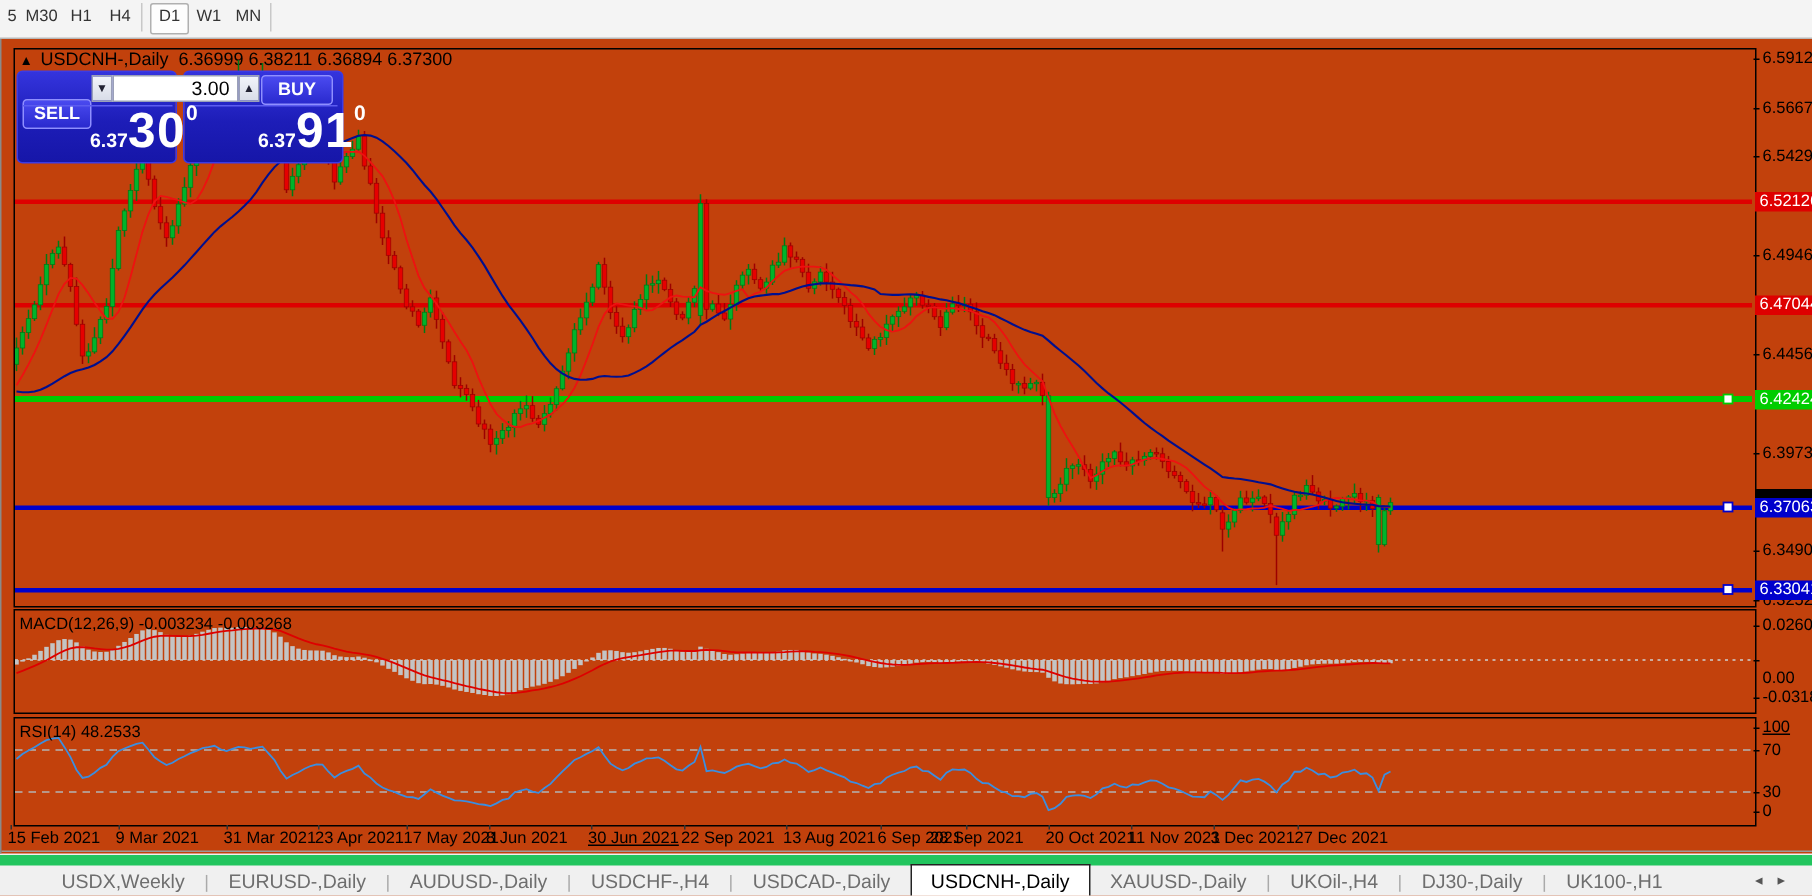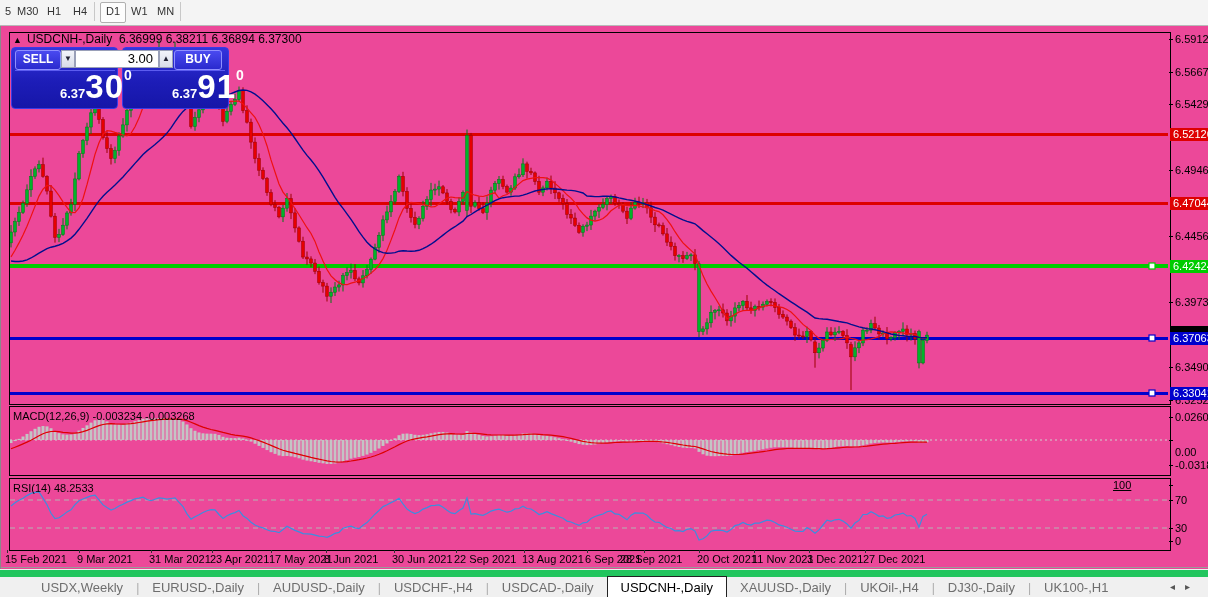--- a/index.html
+++ b/index.html
@@ -7,21 +7,21 @@
     width:1208px;height:597px;position:relative;overflow:hidden;
     background:#f0f0f0;font-family:"Liberation Sans",sans-serif;
     -webkit-user-select:none;user-select:none;
   }
   
   .toolbar{position:absolute;left:0;top:0;width:1208px;height:25px;background:#f4f4f4;border-bottom:1px solid #b8b8b8;}
   .tf-btn{position:absolute;top:2px;height:19px;line-height:19px;padding:0 5px;font-size:11px;color:#333;text-align:center;}
   .tf-btn.active{background:#fdfdfd;border:1px solid #b0b0b0;border-radius:2px;top:2px;line-height:17px;}
   .tb-sep{position:absolute;top:2px;width:1px;height:19px;background:#c8c8c8;}
   
-  .chart-window{position:absolute;left:0;top:26px;width:1208px;height:543px;background:#ec4899;border-left:1px solid #8a8a8a;}
+  .chart-window{position:absolute;left:0;top:26px;width:1208px;height:543px;background:#c2410c;border-left:1px solid #8a8a8a;}
   .panel-frame{position:absolute;border:1px solid #000;background:transparent;}
   .chart-title{position:absolute;left:12px;top:6px;font-size:12px;color:#000;white-space:nowrap;}
   .chart-title .tri{font-size:9px;margin-right:5px;}
   .axis-label{position:absolute;font-size:11px;color:#000;white-space:nowrap;}
   .axis-tick{position:absolute;width:4px;height:1px;background:#000;left:1168px;}
   .hline-label{position:absolute;left:1169px;width:43px;height:13px;line-height:13px;font-size:11px;color:#fff;text-align:left;padding-left:3px;box-sizing:border-box;}
   .price-marker{position:absolute;left:1169px;width:43px;background:#000;}
   .date-label{position:absolute;top:527px;font-size:11px;color:#000;white-space:nowrap;}
   .date-tick{position:absolute;top:524px;width:1px;height:3px;background:#333;}
   svg{position:absolute;left:0;top:0;pointer-events:none;}
@@ -799,21 +799,21 @@
       <g clip-path="url(#clipRsi)">
         <line x1="9" y1="500" x2="1167" y2="500" stroke="#b4b4b4" stroke-width="1" stroke-dasharray="5 4"></line>
         <line x1="9" y1="528" x2="1167" y2="528" stroke="#b4b4b4" stroke-width="1" stroke-dasharray="5 4"></line>
         <path d="M10 506.0 L14 502.7 L18 500.3 L22 498.2 L26 495.6 L30 493.4 L34 492.4 L38 491.9 L42 498.1 L46 504.7 L50 513.3 L54 518.6 L58 517.8 L62 515.1 L66 511.9 L70 509.8 L74 504.6 L78 500.7 L82 499.0 L86 497.4 L90 495.9 L94 495.1 L98 499.8 L102 504.9 L106 507.6 L110 510.0 L114 508.5 L118 506.0 L122 504.2 L126 502.1 L130 500.6 L134 498.8 L138 498.1 L142 497.2 L146 499.5 L150 500.7 L154 499.2 L158 497.9 L162 498.3 L166 499.2 L170 498.5 L174 497.8 L178 502.3 L182 506.7 L186 513.8 L190 519.1 L194 516.7 L198 514.8 L202 512.5 L206 510.7 L210 509.6 L214 509.8 L218 514.5 L222 518.4 L226 515.7 L230 513.9 L234 512.6 L238 510.5 L242 515.7 L246 518.4 L250 522.3 L254 525.0 L258 526.7 L262 527.9 L266 529.8 L270 531.2 L274 531.5 L278 532.6 L282 529.5 L286 526.2 L290 528.4 L294 530.4 L298 531.9 L302 533.6 L306 533.8 L310 534.2 L314 535.1 L318 536.1 L322 536.5 L326 537.4 L330 535.6 L334 533.3 L338 532.4 L342 528.3 L346 527.0 L350 526.1 L354 527.8 L358 528.6 L362 525.3 L366 522.6 L370 518.3 L374 514.2 L378 510.5 L382 506.6 L386 504.8 L390 502.6 L394 500.7 L398 498.2 L402 503.8 L406 509.1 L410 511.7 L414 513.5 L418 512.0 L422 509.1 L426 507.6 L430 505.6 L434 505.4 L438 504.9 L442 507.2 L446 510.2 L450 512.9 L454 513.7 L458 510.5 L462 508.0 L466 497.9 L470 514.1 L474 513.6 L478 514.6 L482 515.3 L486 513.5 L490 511.1 L494 509.9 L498 509.2 L502 510.8 L506 512.2 L510 511.3 L514 508.9 L518 508.5 L522 506.3 L526 508.5 L530 509.0 L534 511.6 L538 514.6 L542 513.4 L546 511.6 L550 513.6 L554 515.1 L558 516.7 L562 518.2 L566 521.1 L570 522.0 L574 523.8 L578 525.4 L582 522.8 L586 522.3 L590 518.5 L594 516.5 L598 515.1 L602 514.0 L606 511.7 L610 511.0 L614 513.9 L618 514.3 L622 517.1 L626 519.8 L630 515.1 L634 512.9 L638 513.2 L642 513.0 L646 515.3 L650 519.2 L654 522.0 L658 522.3 L662 525.0 L666 527.4 L670 528.5 L674 530.8 L678 530.7 L682 531.5 L686 529.3 L690 528.7 L694 531.1 L698 540.1 L702 538.8 L706 535.9 L710 531.2 L714 530.4 L718 530.1 L722 530.6 L726 532.0 L730 529.6 L734 525.6 L738 524.6 L742 522.5 L746 524.3 L750 525.1 L754 523.0 L758 523.2 L762 521.6 L766 520.2 L770 520.6 L774 522.5 L778 524.9 L782 525.8 L786 527.2 L790 529.2 L794 531.1 L798 531.3 L802 531.5 L806 527.6 L810 530.1 L814 533.3 L818 529.9 L822 525.0 L826 520.2 L830 521.3 L834 519.8 L838 519.3 L842 521.1 L846 523.9 L850 528.2 L854 523.0 L858 520.4 L862 514.5 L866 514.5 L870 511.8 L874 513.7 L878 516.3 L882 515.8 L886 518.3 L890 517.6 L894 515.0 L898 514.4 L902 513.1 L906 516.0 L910 515.5 L914 518.4 L918 527.2 L922 516.4 L926 514.3 " fill="none" stroke="#3b8ee0" stroke-width="1.2"></path>
       </g>
     </svg>
 
   <div class="trade-panel">
     <div class="tp-box left"></div>
     <div class="tp-box right"></div>
-    <div class="tp-btn" style="left:4px;width:44px;">SELL</div>
+    <div class="tp-btn" style="left:4px;width:44px;margin-top:16px;">SELL</div>
     <div class="tp-btn" style="left:163px;width:46px;">BUY</div>
     <div class="tp-underline" style="left:4px;width:100px;"></div>
     <div class="tp-underline" style="left:115px;width:99px;"></div>
     <div class="vol-ctl">
       <div class="vol-btn" style="left:0;">▼</div>
       <div class="vol-field">3.00</div>
       <div class="vol-btn" style="left:98px;">▲</div>
     </div>
     <div class="tp-price" style="left:15px;"><span class="tp-small">6.37</span><span class="tp-big">30</span><span class="tp-sup">0</span></div>
     <div class="tp-price" style="left:127px;"><span class="tp-small">6.37</span><span class="tp-big">91</span><span class="tp-sup">0</span></div>
@@ -847,42 +847,42 @@
       <div class="hline-label" style="left: 1169px; top: 234px; background: rgb(0, 204, 0);">6.42424</div>
       <div class="hline-label" style="left: 1169px; top: 306px; background: rgb(0, 0, 204);">6.37063</div>
       <div class="hline-label" style="left: 1169px; top: 361px; background: rgb(0, 0, 204);">6.33041</div>
       <div class="axis-tick" style="top: 391px;"></div>
       <div class="axis-label" style="left: 1174px; top: 385px;">0.02607</div>
       <div class="axis-tick" style="top: 414px;"></div>
       <div class="axis-label" style="left: 1174px; top: 408px; margin-top: 12px;">0.00</div>
       <div class="axis-tick" style="top: 439px;"></div>
       <div class="axis-label" style="left: 1174px; top: 433px;">-0.03187</div>
       <div class="axis-tick" style="top: 459px;"></div>
-      <div class="axis-label" style="left: 1112px; top: 453px; text-decoration: underline;">100</div>
+      <div class="axis-label" style="left: 1174px; top: 453px; text-decoration: underline;">100</div>
       <div class="axis-tick" style="top: 474px;"></div>
       <div class="axis-label" style="left: 1174px; top: 468px;">70</div>
       <div class="axis-tick" style="top: 502px;"></div>
       <div class="axis-label" style="left: 1174px; top: 496px;">30</div>
       <div class="axis-tick" style="top: 515px;"></div>
       <div class="axis-label" style="left: 1174px; top: 509px;">0</div>
     </div>
   <div id="date-labels">
       <div class="date-label" style="left: 4px;">15 Feb 2021</div>
       <div class="date-tick" style="left: 6px;"></div>
       <div class="date-label" style="left: 76px;">9 Mar 2021</div>
       <div class="date-tick" style="left: 78px;"></div>
       <div class="date-label" style="left: 148px;">31 Mar 2021</div>
       <div class="date-tick" style="left: 150px;"></div>
       <div class="date-label" style="left: 209px;">23 Apr 2021</div>
       <div class="date-tick" style="left: 211px;"></div>
       <div class="date-label" style="left: 268px;">17 May 2021</div>
       <div class="date-tick" style="left: 270px;"></div>
       <div class="date-label" style="left: 323px;">8 Jun 2021</div>
       <div class="date-tick" style="left: 325px;"></div>
-      <div class="date-label" style="left: 391px;">30 Jun 2021</div>
+      <div class="date-label" style="left: 391px; text-decoration: underline;">30 Jun 2021</div>
       <div class="date-tick" style="left: 393px;"></div>
       <div class="date-label" style="left: 453px;">22 Sep 2021</div>
       <div class="date-tick" style="left: 455px;"></div>
       <div class="date-label" style="left: 521px;">13 Aug 2021</div>
       <div class="date-tick" style="left: 523px;"></div>
       <div class="date-label" style="left: 584px;">6 Sep 2021</div>
       <div class="date-tick" style="left: 586px;"></div>
       <div class="date-label" style="left: 619px;">28 Sep 2021</div>
       <div class="date-tick" style="left: 643px;"></div>
       <div class="date-label" style="left: 696px;">20 Oct 2021</div>

